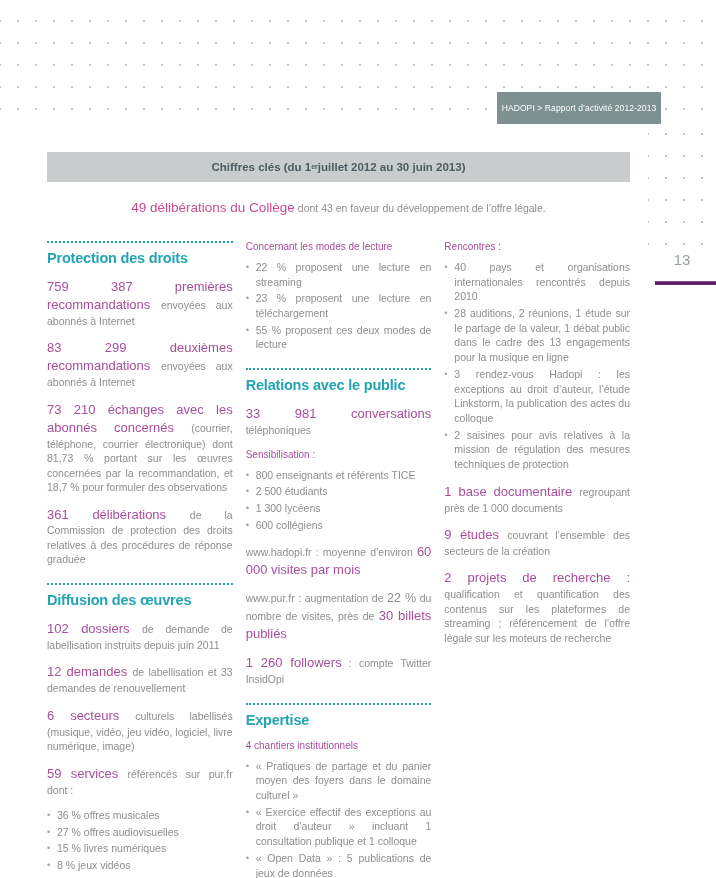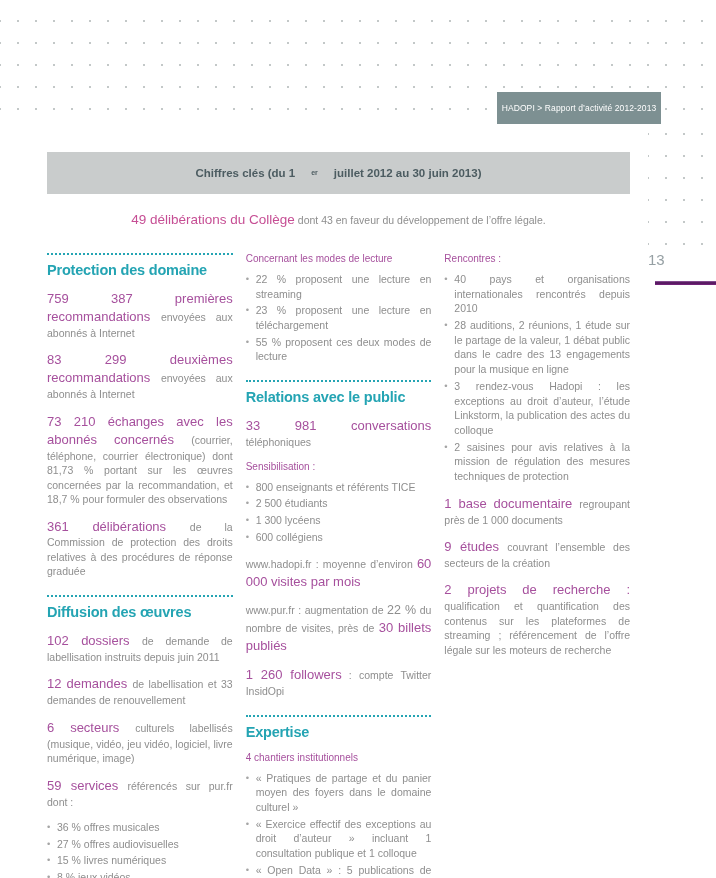--- a/index.html
+++ b/index.html
@@ -20,35 +20,35 @@
 
   #badge {
     position:absolute; left:497px; top:92px; width:164px; height:32px;
     background:var(--badge-bg, #7d9092); color:#ffffff;
     font-size:8.5px; letter-spacing:0.1px;
     display:flex; align-items:center; justify-content:center;
     z-index:2; white-space:nowrap;
   }
   #page-number {
     position:absolute; left:648px; top:251px; width:68px;
-    text-align:left; font-size:15px;
+    text-align:center; font-size:15px;
     color:var(--page-number-gray, #96a0a4);
   }
   #purple-bar {
     position:absolute; left:655px; top:281px; width:61px; height:4px;
     background:linear-gradient(to bottom, #9a5fa5, #4c1156 45%, #7b2982);
   }
 
   #content { position:absolute; left:47px; top:152px; width:583px; }
 
   #title-bar {
-    height:42px; background:var(--titlebar-bg, #c9cccc);
+    height:30px; background:var(--titlebar-bg, #c9cccc);
     color:var(--titlebar-text, #4c5c61);
     font-size:11.5px; font-weight:bold;
-    display:flex; align-items:center; justify-content:center;gap:16px;
+    display:flex; align-items:center; justify-content:center;
   }
   #title-bar sup { font-size:7px; line-height:0; }
 
   #lead-line { text-align:center; line-height:17px; }
   #lead-line .hl { color:var(--pink, #c64e94); font-size:13.5px; }
   #lead-line .rest { color:var(--body-gray, #8e8e8e); font-size:10.5px; }
 
   #columns { display:flex; gap:13px; margin-top:24px; }
   .col { flex:1; min-width:0; }
   .col > :first-child { margin-top:0; }
@@ -96,21 +96,21 @@
       <span>Chiffres clés (du 1</span>
       <sup>er</sup>
       <span> juillet 2012 au 30 juin 2013)</span>
     </div>
 
   <p id="lead-line"><span class="hl">49 délibérations du Collège</span><span class="rest"> dont 43 en faveur du développement de l’offre légale.</span></p>
 
   <div id="columns">
     <div class="col">
         <div class="rule"></div>
-        <h2 class="h-teal">Protection des domaine</h2>
+        <h2 class="h-teal">Protection des droits</h2>
         <p class="para"><span class="m">759 387 premières recommandations </span><span class="g">envoyées aux abonnés à Internet</span></p>
         <p class="para"><span class="m">83 299 deuxièmes recommandations </span><span class="g">envoyées aux abonnés à Internet</span></p>
         <p class="para"><span class="m">73 210 échanges avec les abonnés concernés </span><span class="g">(courrier, téléphone, courrier électronique) dont 81,73 % portant sur les œuvres concernées par la recommandation, et 18,7 % pour formuler des observations</span></p>
         <p class="para"><span class="m">361 délibérations </span><span class="g">de la Commission de protection des droits relatives à des procédures de réponse graduée</span></p>
         <div class="rule"></div>
         <h2 class="h-teal">Diffusion des œuvres</h2>
         <p class="para"><span class="m">102 dossiers </span><span class="g">de demande de labellisation instruits depuis juin 2011</span></p>
         <p class="para"><span class="m">12 demandes </span><span class="g">de labellisation et 33 demandes de renouvellement</span></p>
         <p class="para"><span class="m">6 secteurs </span><span class="g">culturels labellisés (musique, vidéo, jeu vidéo, logiciel, livre numérique, image)</span></p>
         <p class="para"><span class="m">59 services </span><span class="g">référencés sur pur.fr dont :</span></p>

